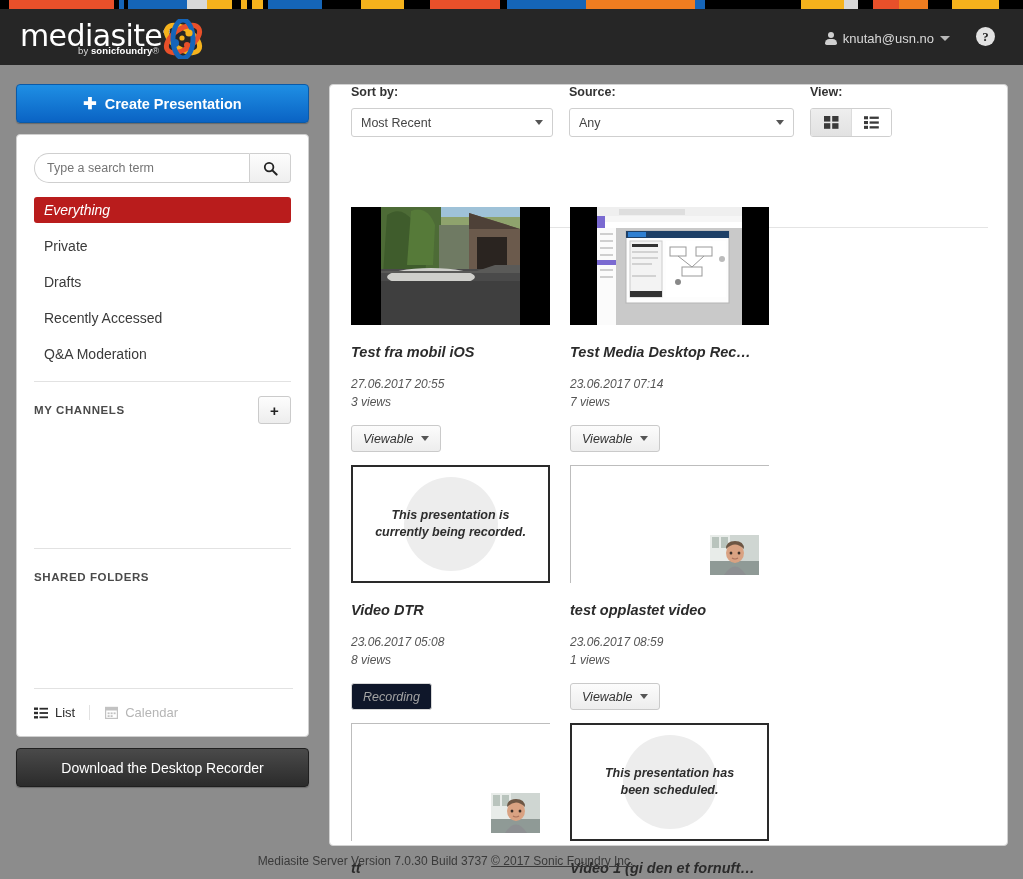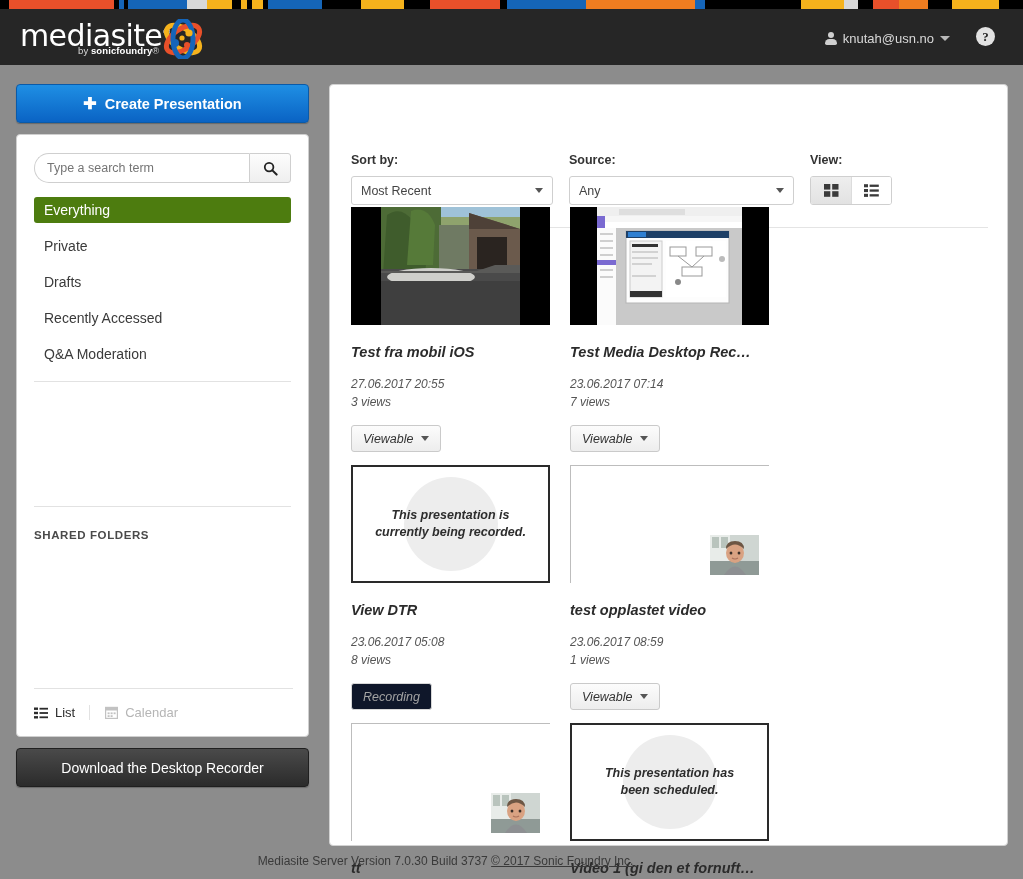--- a/index.html
+++ b/index.html
@@ -85,21 +85,21 @@
     width: 42px; height: 30px; border: 1px solid #cfcfcf; border-radius: 0 3px 3px 0;
     background: linear-gradient(#fdfdfd, #efefef); cursor: pointer;
     display: flex; align-items: center; justify-content: center;
   }
 
   .nav-list { margin: 0; padding: 0; list-style: none; }
   .nav-item {
     height: 26px; line-height: 26px; padding: 0 10px; margin-bottom: 10px;
     font-size: 14px; color: #3a3a3a; border-radius: 3px; cursor: pointer;
   }
-  .nav-item.active { background: #4d7c0f; color: #fff; }
+  .nav-item.active { background: #b91c1c; color: #fff; font-style: italic; }
 
   .divider { height: 1px; background: #e2e2e2; margin: 14px 0 0 0; }
 
   .section-head {
     display: flex; align-items: center; justify-content: space-between;
     margin-top: 14px; height: 28px;
   }
   .section-title {
     font-size: 11.5px; font-weight: bold; letter-spacing: 0.6px; color: #4a4a4a;
   }
@@ -129,21 +129,21 @@
     cursor: pointer; box-shadow: 0 1px 1px rgba(0,0,0,.25);
   }
 
   
   .main-panel {
     position: absolute; left: 329px; top: 84px; width: 679px; height: 762px;
     background: #fff; border-radius: 4px; border: 1px solid #d2d2d2;
     padding: 0 21px;
   }
 
-  .toolbar { display: flex; padding-top: 68px; height: 122px; }
+  .toolbar { display: flex; height: 122px; }
   .tb-group { margin-right: 16px; }
   .tb-label { font-size: 12.5px; font-weight: bold; color: #333; margin-bottom: 9px; }
   .select-box {
     height: 29px; border: 1px solid #cfcfcf; border-radius: 3px; background: #fff;
     display: flex; align-items: center; justify-content: space-between;
     padding: 0 9px; font-size: 12.5px; color: #444; cursor: pointer;
   }
   .sel-sort { width: 202px; }
   .sel-source { width: 225px; }
   .caret-sm { width: 0; height: 0; border-left: 4px solid transparent; border-right: 4px solid transparent; border-top: 5px solid #555; }
@@ -267,20 +267,24 @@
 
     <ul class="nav-list" id="nav-list">
         <li class="nav-item active">Everything</li>
         <li class="nav-item">Private</li>
         <li class="nav-item">Drafts</li>
         <li class="nav-item">Recently Accessed</li>
         <li class="nav-item">Q&amp;A Moderation</li>
       </ul>
 
     <div class="divider"></div>
+    <div class="section-head">
+      <span class="section-title">MY CHANNELS</span>
+      <span class="add-btn">+</span>
+    </div>
     <div class="channels-body"></div>
 
     <div class="divider"></div>
     <div class="section-head">
       <span class="section-title">SHARED FOLDERS</span>
     </div>
     <div class="folders-body"></div>
 
     <div class="view-toggle-row">
       <div class="vt-item active">
@@ -408,21 +412,21 @@
             <line x1="134" y1="49" x2="122" y2="60" stroke="#999"></line>
             <circle cx="152" cy="52" r="3" fill="#bbb"></circle>
             <circle cx="108" cy="75" r="3" fill="#888"></circle>
           </svg></div><div class="card-title">Test Media Desktop Rec…</div><div class="card-date">23.06.2017 07:14</div><div class="card-views">7 views</div><div class="status-btn">
           <span>Viewable</span>
           <span class="caret-sm"></span>
         </div></div>
       <div class="card"><div class="thumb-wrap thumb-placeholder">
           <div class="ph-circle"></div>
           <div class="ph-text">This presentation is currently being recorded.</div>
-        </div><div class="card-title">View DTR</div><div class="card-date">23.06.2017 05:08</div><div class="card-views">8 views</div><div class="status-btn disabled">
+        </div><div class="card-title">Video DTR</div><div class="card-date">23.06.2017 05:08</div><div class="card-views">8 views</div><div class="status-btn disabled">
           <span>Recording</span>
         </div></div>
       <div class="card"><div class="thumb-wrap thumb-blank">
           <div class="webcam"><svg width="49" height="40" viewBox="0 0 49 40">
               <rect width="49" height="40" fill="#cfd6d2"></rect>
               <rect x="0" y="0" width="20" height="26" fill="#e8ece9"></rect>
               <rect x="2" y="2" width="7" height="11" fill="#b9c4bd"></rect>
               <rect x="11" y="2" width="7" height="11" fill="#b9c4bd"></rect>
               <rect x="0" y="26" width="49" height="14" fill="#8f9a96"></rect>
               <path d="M14 40 q11 -17 22 0 z" fill="#8d8f92"></path>

